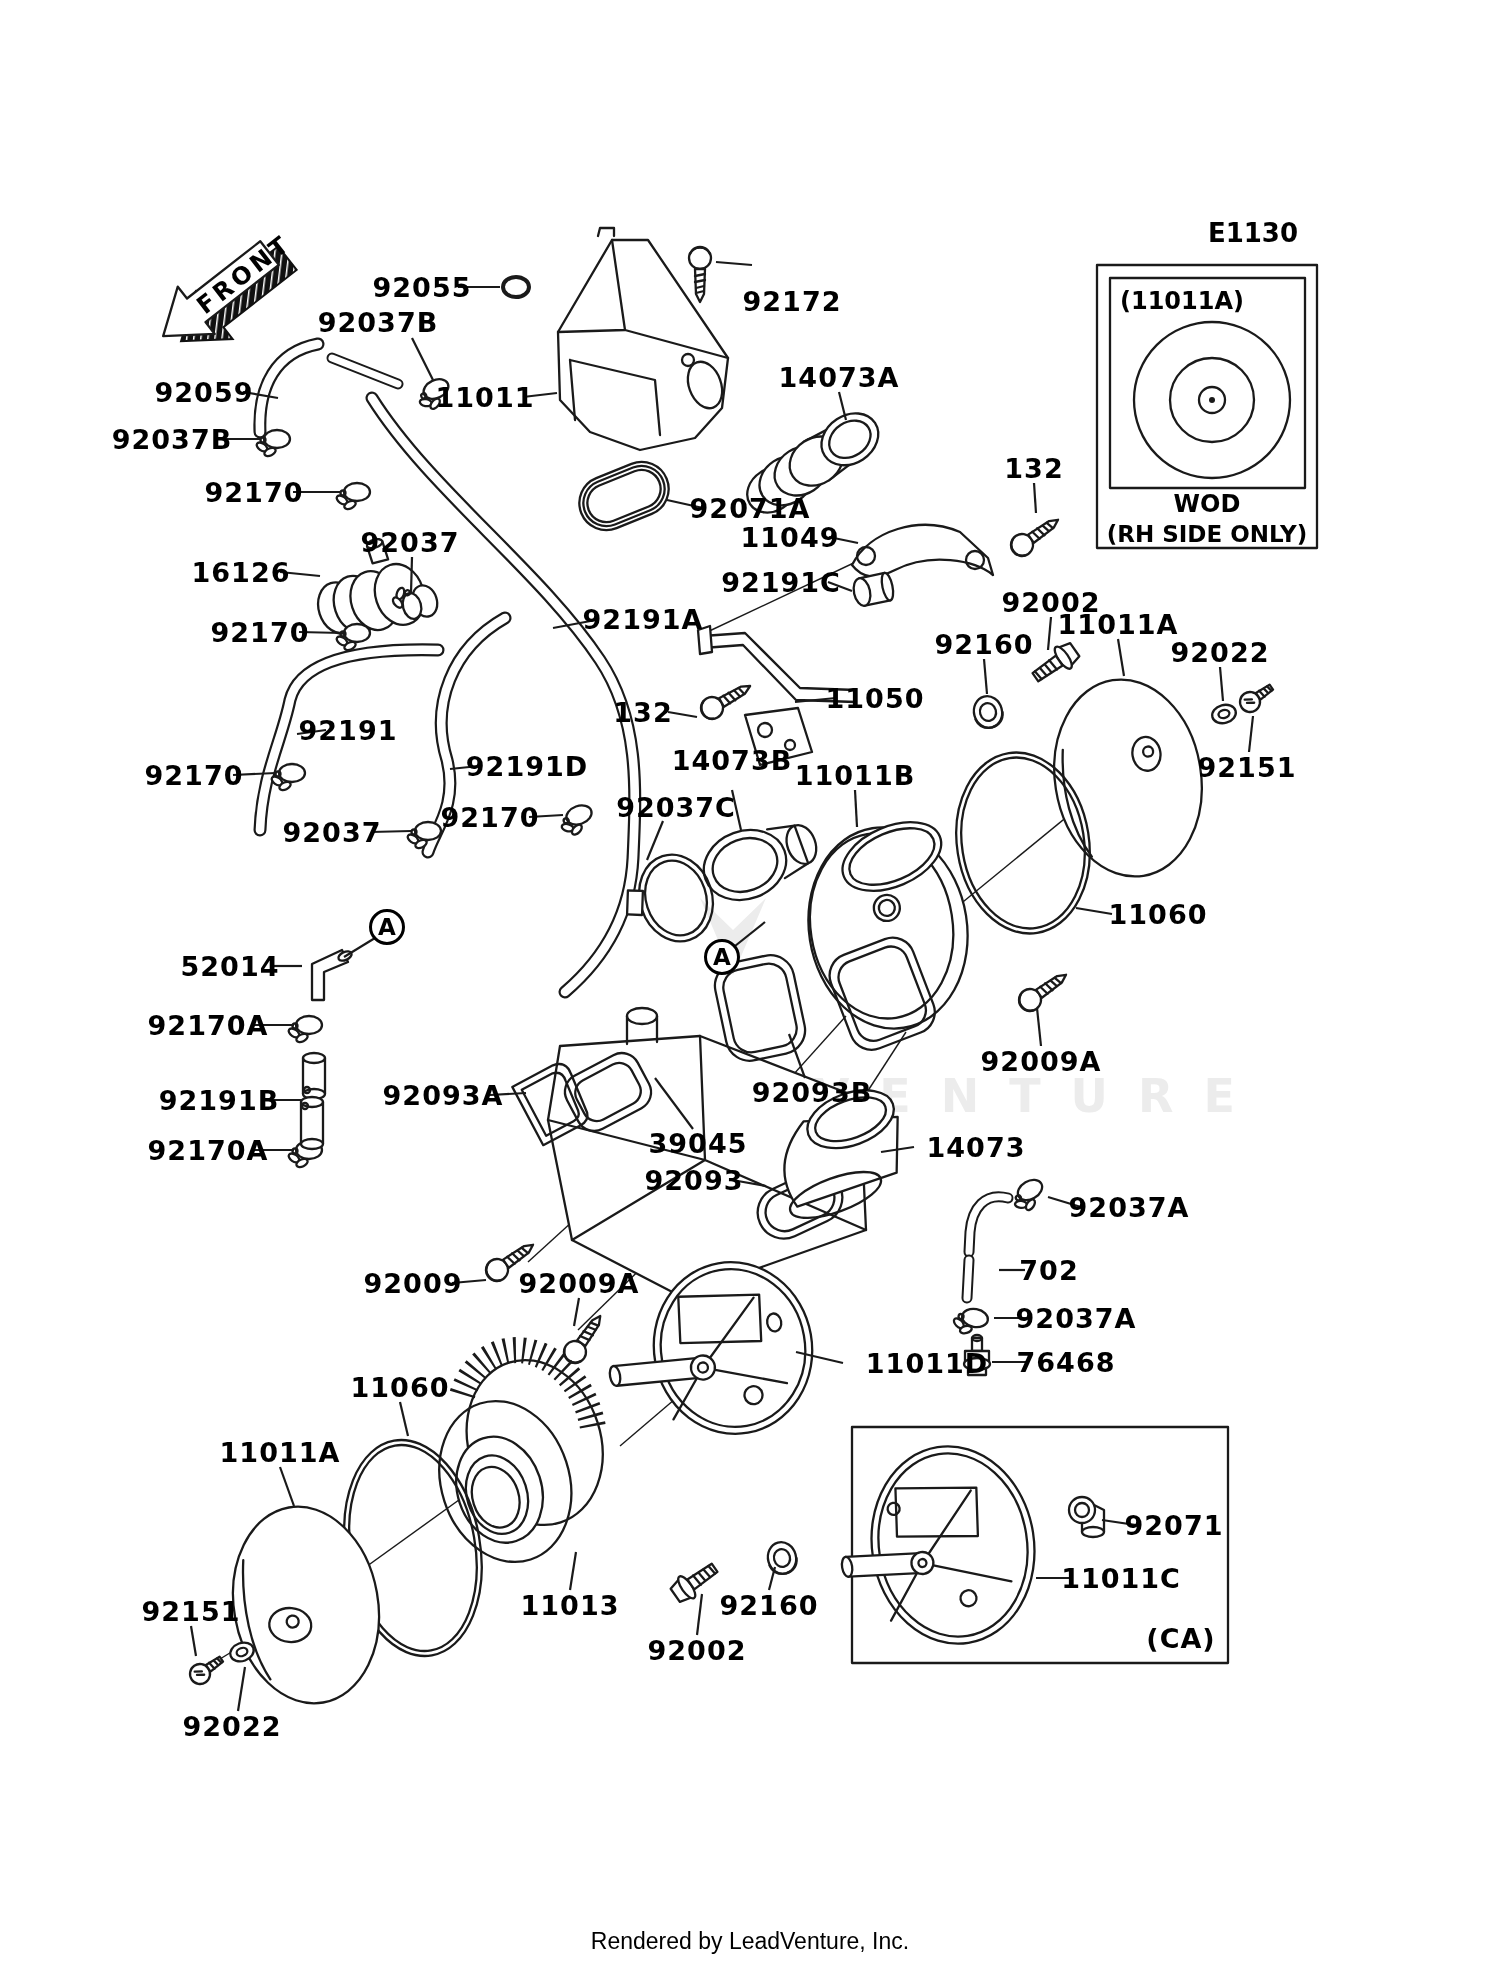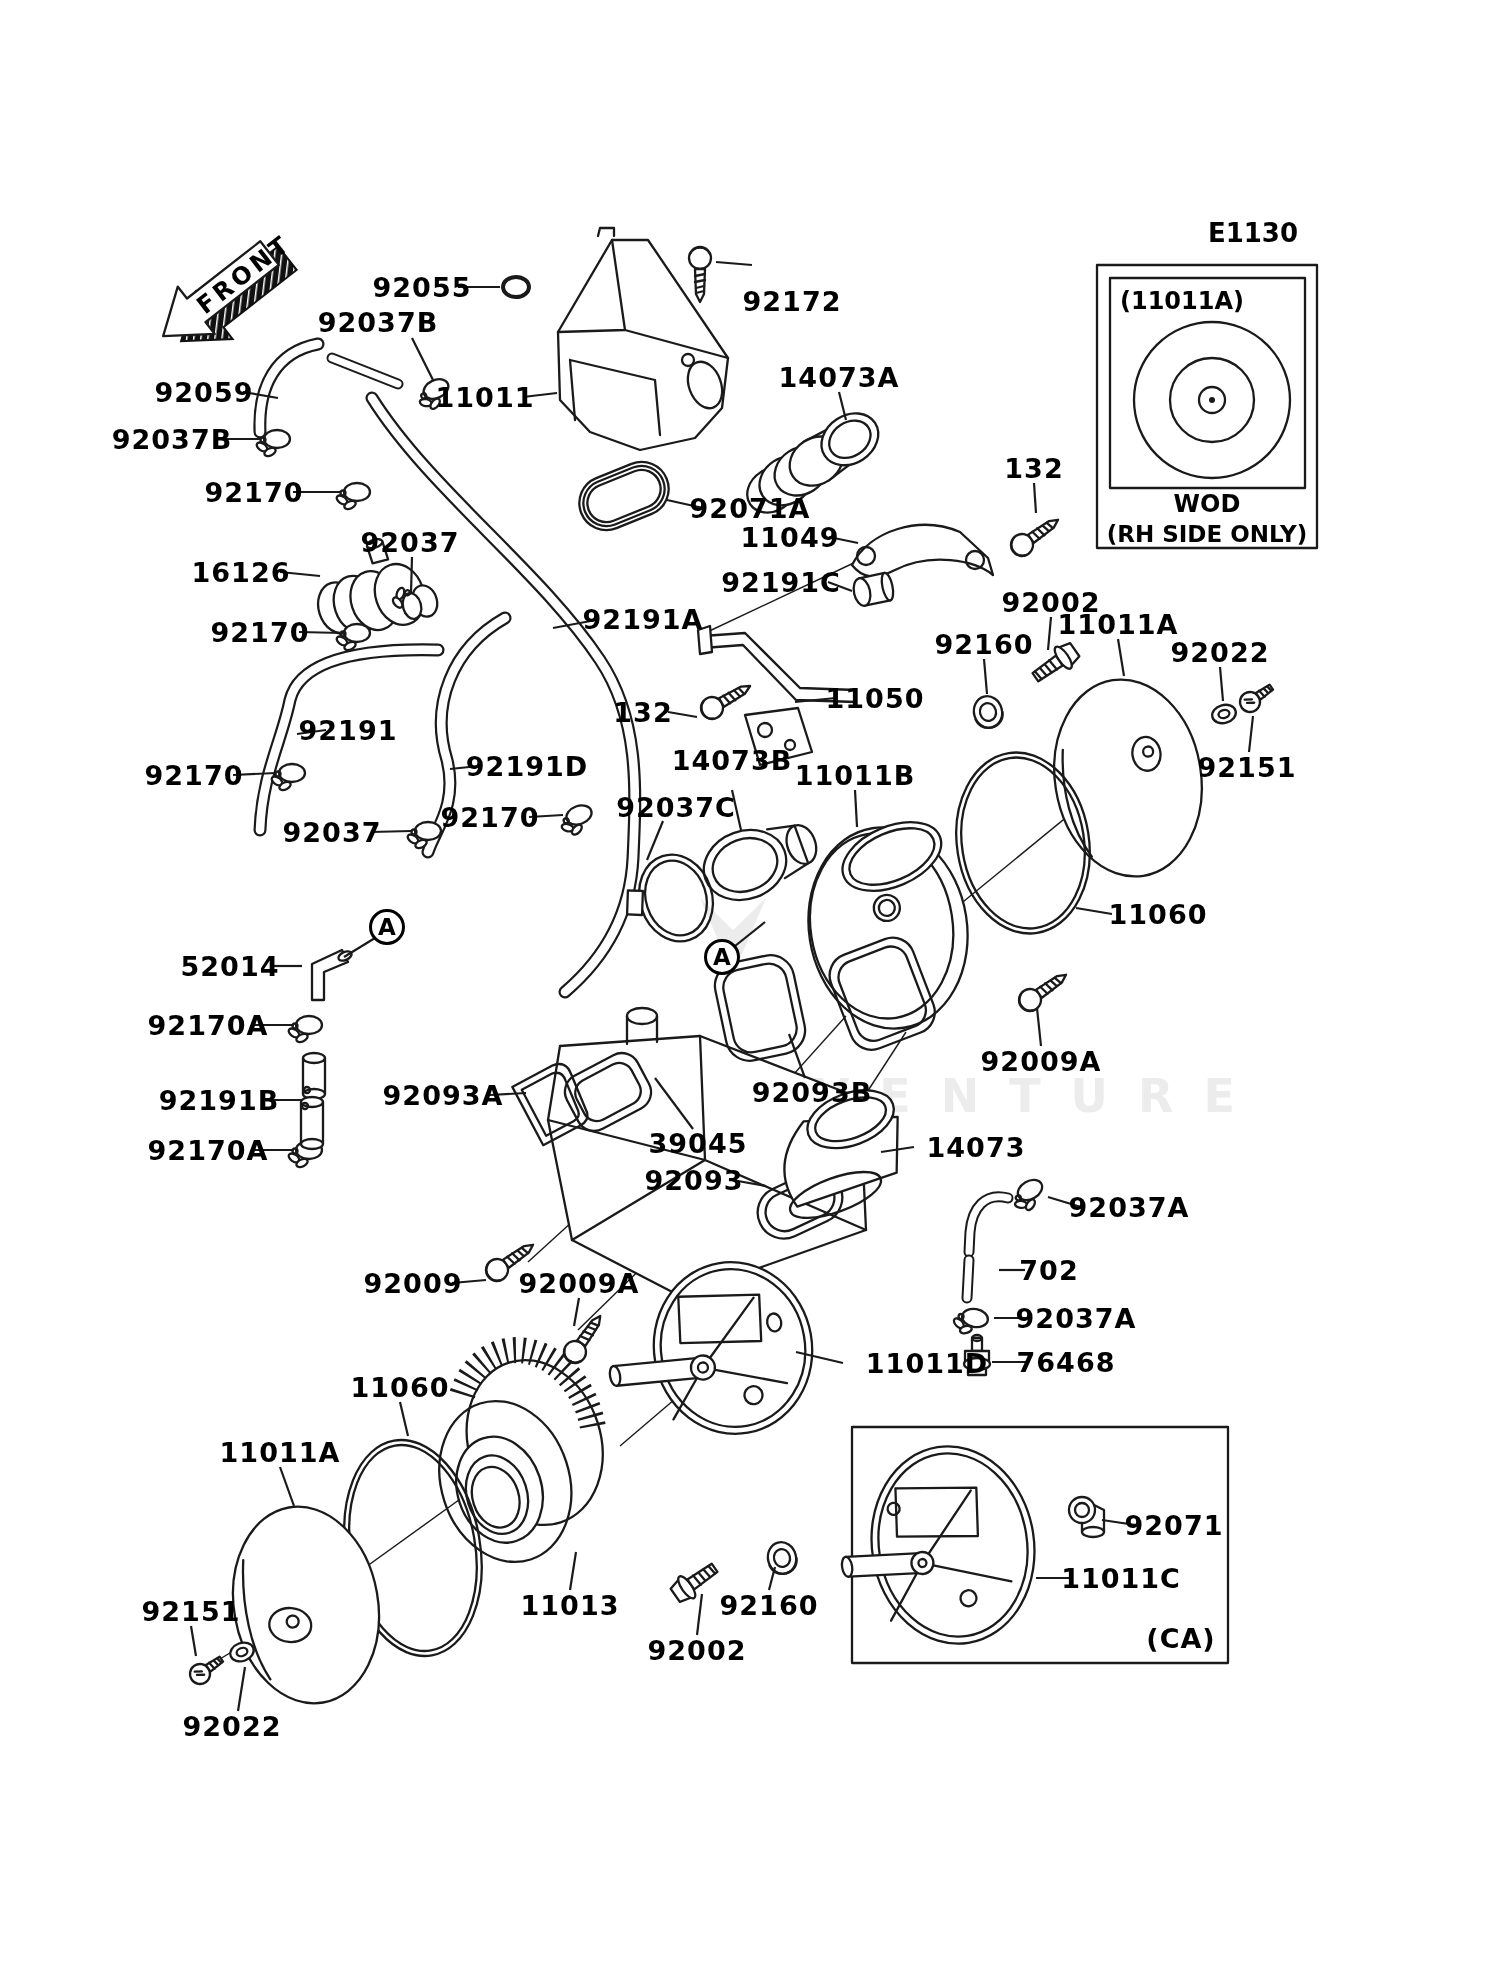--- a/index.html
+++ b/index.html
@@ -535,13 +535,14 @@
       <div class="part-label" style="left: 191px; top: 1611px;">92151</div>
       <div class="part-label" style="left: 232px; top: 1726px;">92022</div>
       <div class="part-label" style="left: 570px; top: 1605px;">11013</div>
       <div class="part-label" style="left: 697px; top: 1650px;">92002</div>
       <div class="part-label" style="left: 769px; top: 1605px;">92160</div>
       <div class="part-label" style="left: 1174px; top: 1525px;">92071</div>
       <div class="part-label" style="left: 1121px; top: 1578px;">11011C</div>
       <div class="part-label" style="left: 1181px; top: 1638px;">(CA)</div>
     </div>
 
+<div id="footer">Rendered by LeadVenture, Inc.</div>
 </div>
 
 </body></html>

